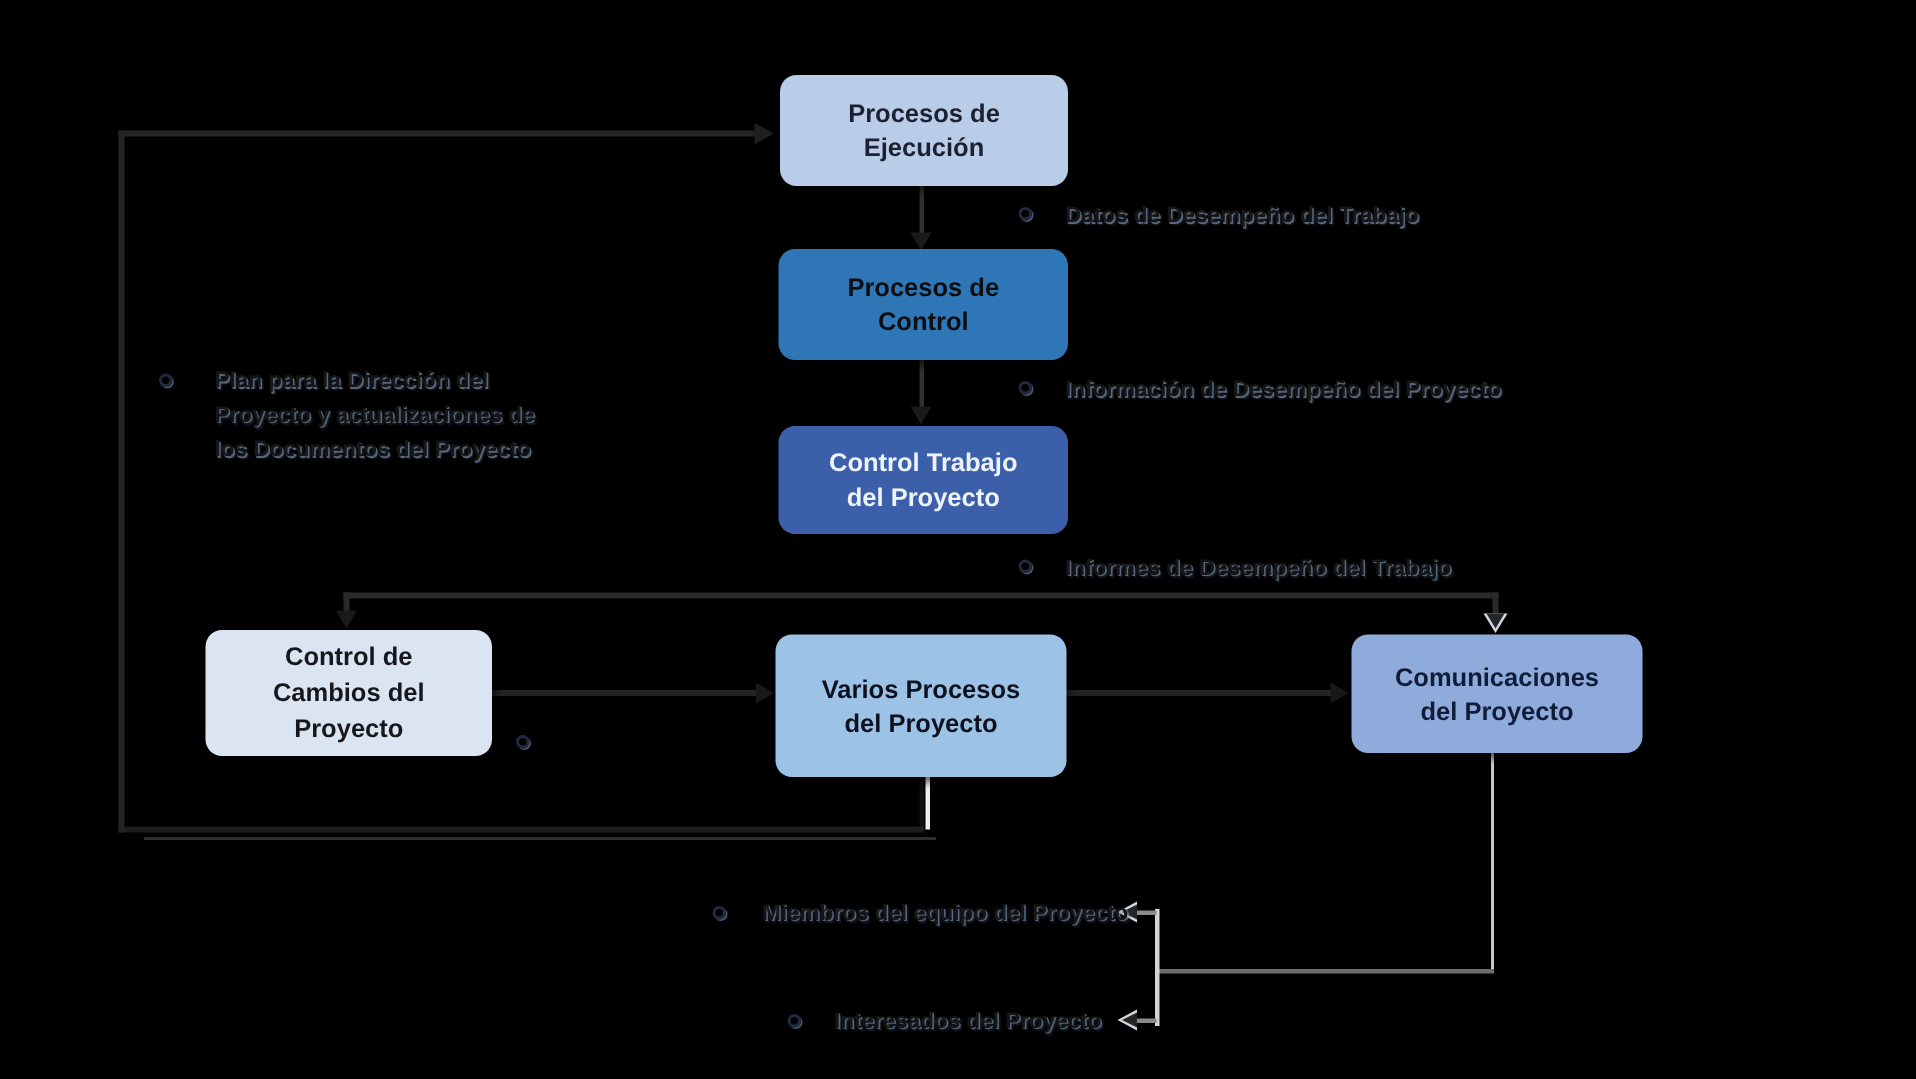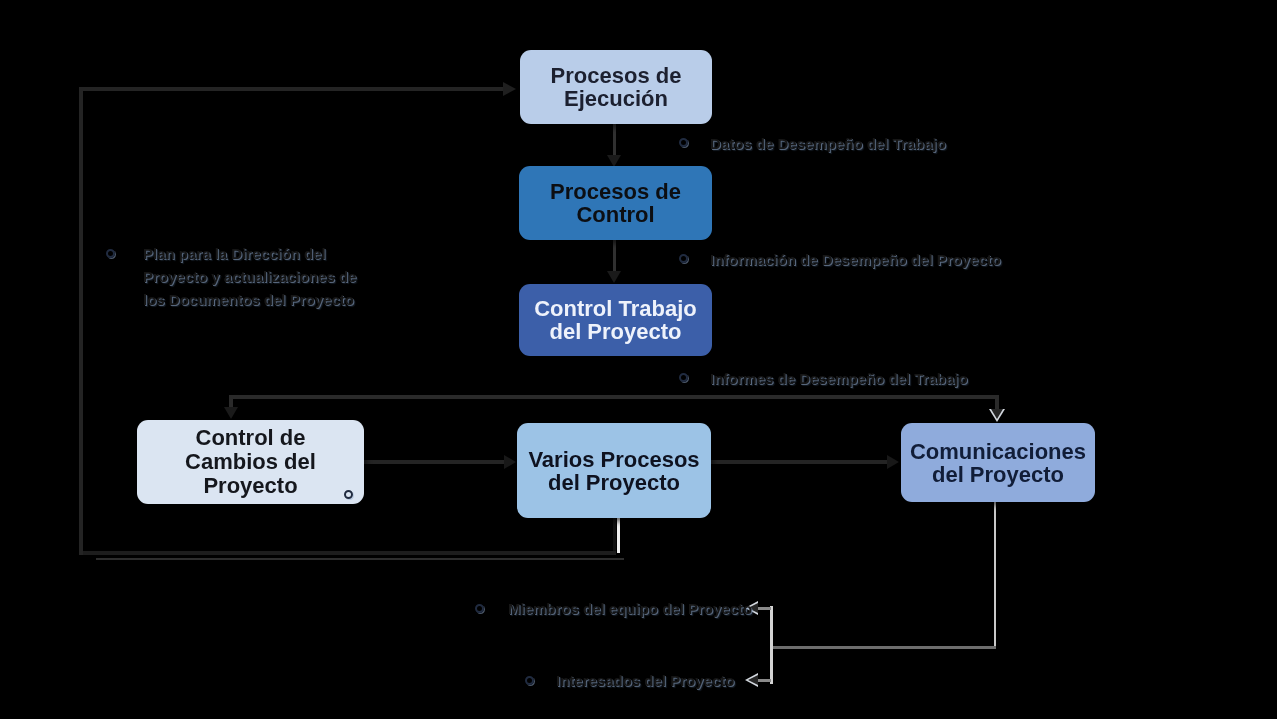--- a/index.html
+++ b/index.html
@@ -1,20 +1,20 @@
 <!DOCTYPE html>
 <html><head>
 <meta charset="utf-8">
 <style>
   html,body{margin:0;padding:0;background:#000;}
   .stage{position:relative;width:1277px;height:719px;background:#000;
          font-family:"Liberation Sans",sans-serif;overflow:hidden;}
   
   .box{position:absolute;border-radius:11px;display:flex;flex-direction:column;
-       align-items:center;justify-content:center;font-weight:bold;font-size:22px;
+       align-items:center;justify-content:center;font-weight:bold;font-size:17px;
        line-height:23px;text-align:center;box-shadow:3px 4px 5px rgba(0,0,0,.55);}
   .box span{display:block;}
   
   .lbl{position:absolute;font-weight:bold;font-size:15px;line-height:23px;color:#161616;
        text-shadow:1px 1px 0 rgba(148,172,205,.55),2px 2px 1px rgba(70,92,122,.28);
        white-space:nowrap;}
   .lbl span{display:block;}
   .bullet{position:absolute;width:5px;height:5px;border:2px solid #202b40;border-radius:50%;
           box-shadow:1px 1px 0 rgba(148,172,205,.5);}
   
@@ -71,21 +71,21 @@
   <div class="box" style="left: 519px; top: 166px; width: 193px; height: 74px; background-color: rgb(47, 118, 183); color: rgb(12, 14, 18);">
     <span>Procesos de</span>
     <span>Control</span>
   </div>
 
   <div class="box" style="left: 519px; top: 284px; width: 193px; height: 72px; background-color: rgb(60, 95, 169); color: rgb(238, 242, 251);">
     <span>Control Trabajo</span>
     <span>del Proyecto</span>
   </div>
 
-  <div class="box" style="left: 137px; top: 420px; width: 227px; height: 84px; line-height: 24px; background-color: rgb(219, 229, 242); color: rgb(21, 23, 29);">
+  <div class="box" style="left: 137px; top: 420px; width: 191px; height: 84px; line-height: 24px; background-color: rgb(219, 229, 242); color: rgb(21, 23, 29);">
     <span>Control  de</span>
     <span>Cambios del</span>
     <span>Proyecto</span>
   </div>
 
   <div class="box" style="left: 517px; top: 423px; width: 194px; height: 95px; background-color: rgb(156, 195, 230); color: rgb(14, 18, 32);">
     <span>Varios Procesos</span>
     <span>del Proyecto</span>
   </div>
 

